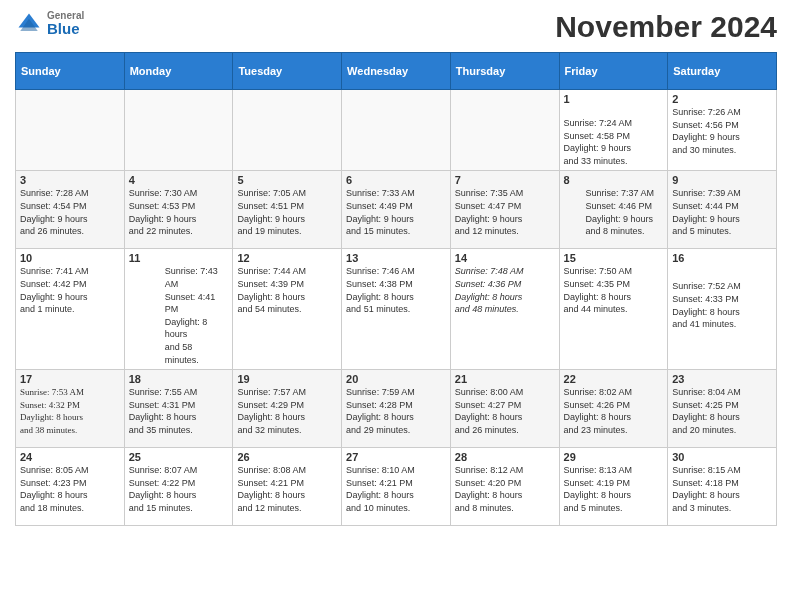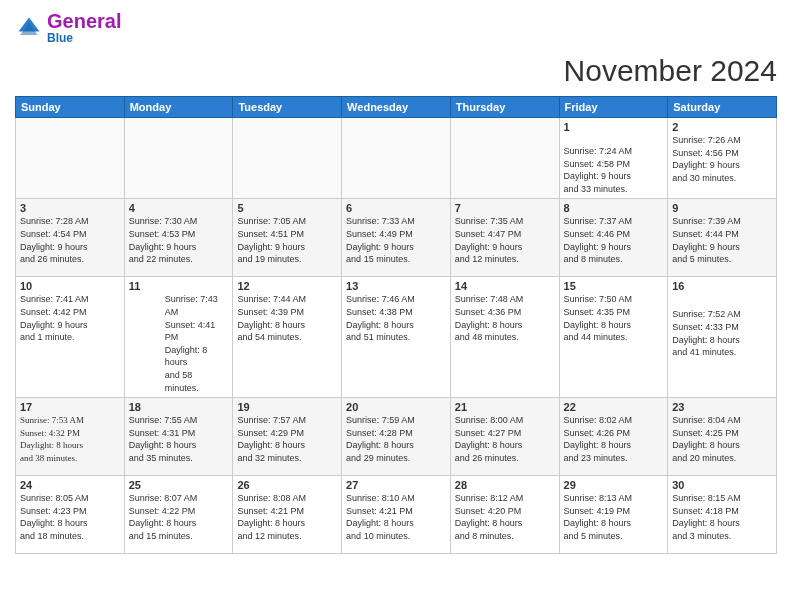--- a/index.html
+++ b/index.html
@@ -25,57 +25,56 @@
       display: flex;
       align-items: center;
       gap: 4px;
     }
     .logo-text {
       display: flex;
       flex-direction: column;
       line-height: 1.1;
     }
     .logo-general {
-      font-size: 20px;
-      font-weight: bold;
-      color: #a21caf;
+      font-size: 10px;
+      font-weight: bold;
+      color: #737373;
     }
     .logo-blue {
-      font-size: 12px;
+      font-size: 15px;
       font-weight: bold;
       color: #1a6bb5;
     }
     .logo-icon {
       width: 28px;
       height: 28px;
     }
     .title-block {
       text-align: right;
     }
     .month-year {
       font-size: 30px;
-      font-weight: normal;
+      font-weight: bold;
       color: #333;
-      margin-top: 44px;
     }
     .location {
       font-size: 14px;
       color: #555;
     }
     table {
       width: 100%;
       border-collapse: collapse;
       table-layout: fixed;
     }
     th {
       background-color: #2a7dd1;
       color: white;
       font-size: 11px;
       font-weight: bold;
-      padding: 4px 5px;
+      padding: 12px 5px;
       text-align: left;
       border: 1px solid #1a5fa0;
     }
     td {
       border: 1px solid #ccc;
       vertical-align: top;
       padding: 3px 4px;
       font-size: 9.5px;
       color: #333;
       background: #fff;
@@ -184,21 +183,21 @@
           </td>
           <td>
             <span class="day-num">7</span>
             <div class="day-info" style="white-space: pre-line;">Sunrise: 7:35 AM
 Sunset: 4:47 PM
 Daylight: 9 hours
 and 12 minutes.</div>
           </td>
           <td>
             <span class="day-num">8</span>
-            <div class="day-info" style="white-space: pre-line;">Sunrise: 7:37 AM
+            <div class="day-info" style="white-space: pre-line; margin-left: 22px;">Sunrise: 7:37 AM
 Sunset: 4:46 PM
 Daylight: 9 hours
 and 8 minutes.</div>
           </td>
           <td>
             <span class="day-num">9</span>
             <div class="day-info" style="white-space: pre-line;">Sunrise: 7:39 AM
 Sunset: 4:44 PM
 Daylight: 9 hours
 and 5 minutes.</div>
@@ -228,21 +227,21 @@
           </td>
           <td>
             <span class="day-num">13</span>
             <div class="day-info" style="white-space: pre-line;">Sunrise: 7:46 AM
 Sunset: 4:38 PM
 Daylight: 8 hours
 and 51 minutes.</div>
           </td>
           <td>
             <span class="day-num">14</span>
-            <div class="day-info" style="white-space: pre-line;">Sunrise: 7:48 AM
+            <div class="day-info" style="white-space: pre-line; font-style: italic;">Sunrise: 7:48 AM
 Sunset: 4:36 PM
 Daylight: 8 hours
 and 48 minutes.</div>
           </td>
           <td>
             <span class="day-num">15</span>
             <div class="day-info" style="white-space: pre-line;">Sunrise: 7:50 AM
 Sunset: 4:35 PM
 Daylight: 8 hours
 and 44 minutes.</div>

